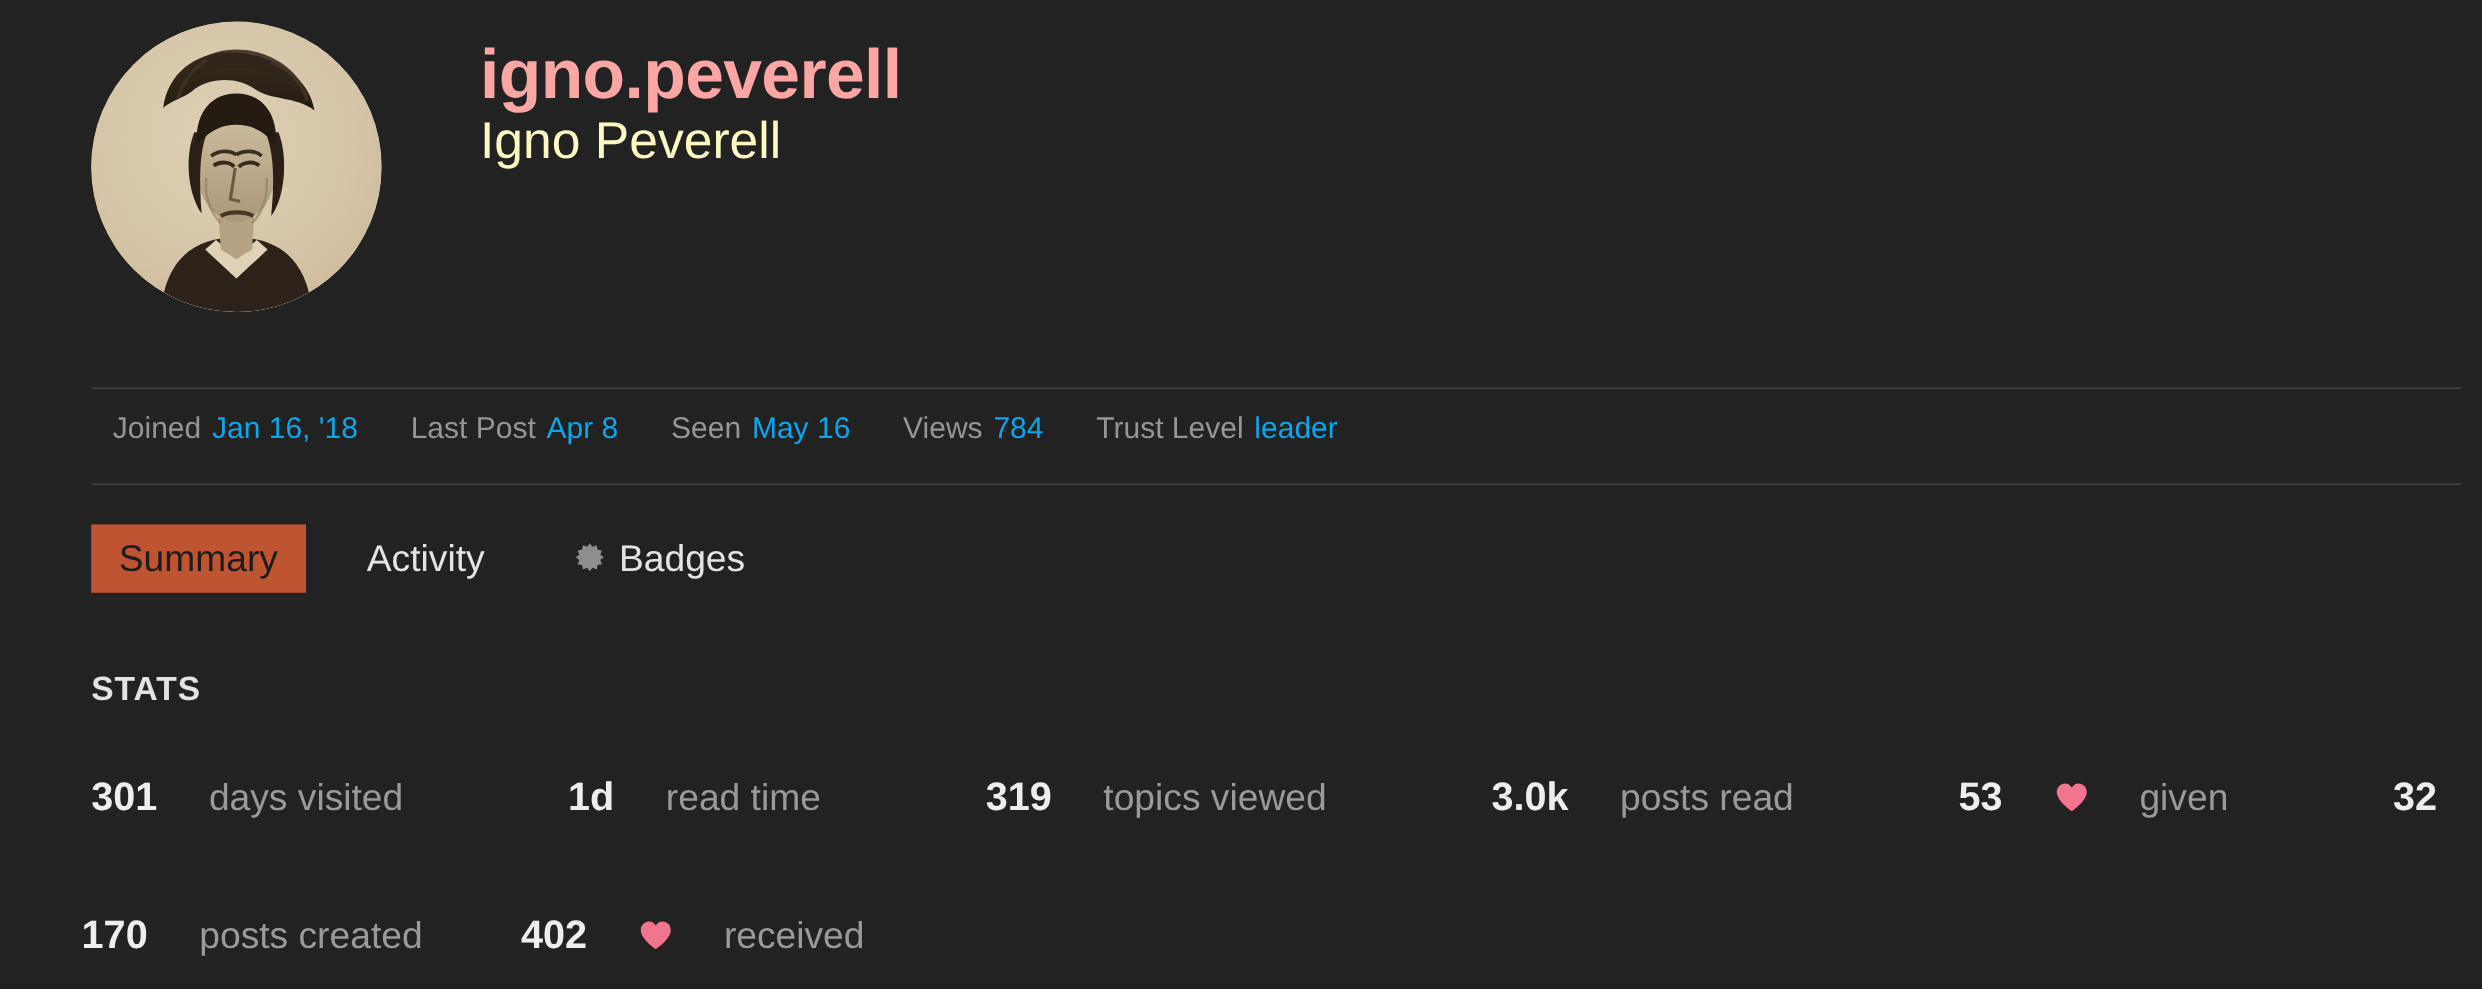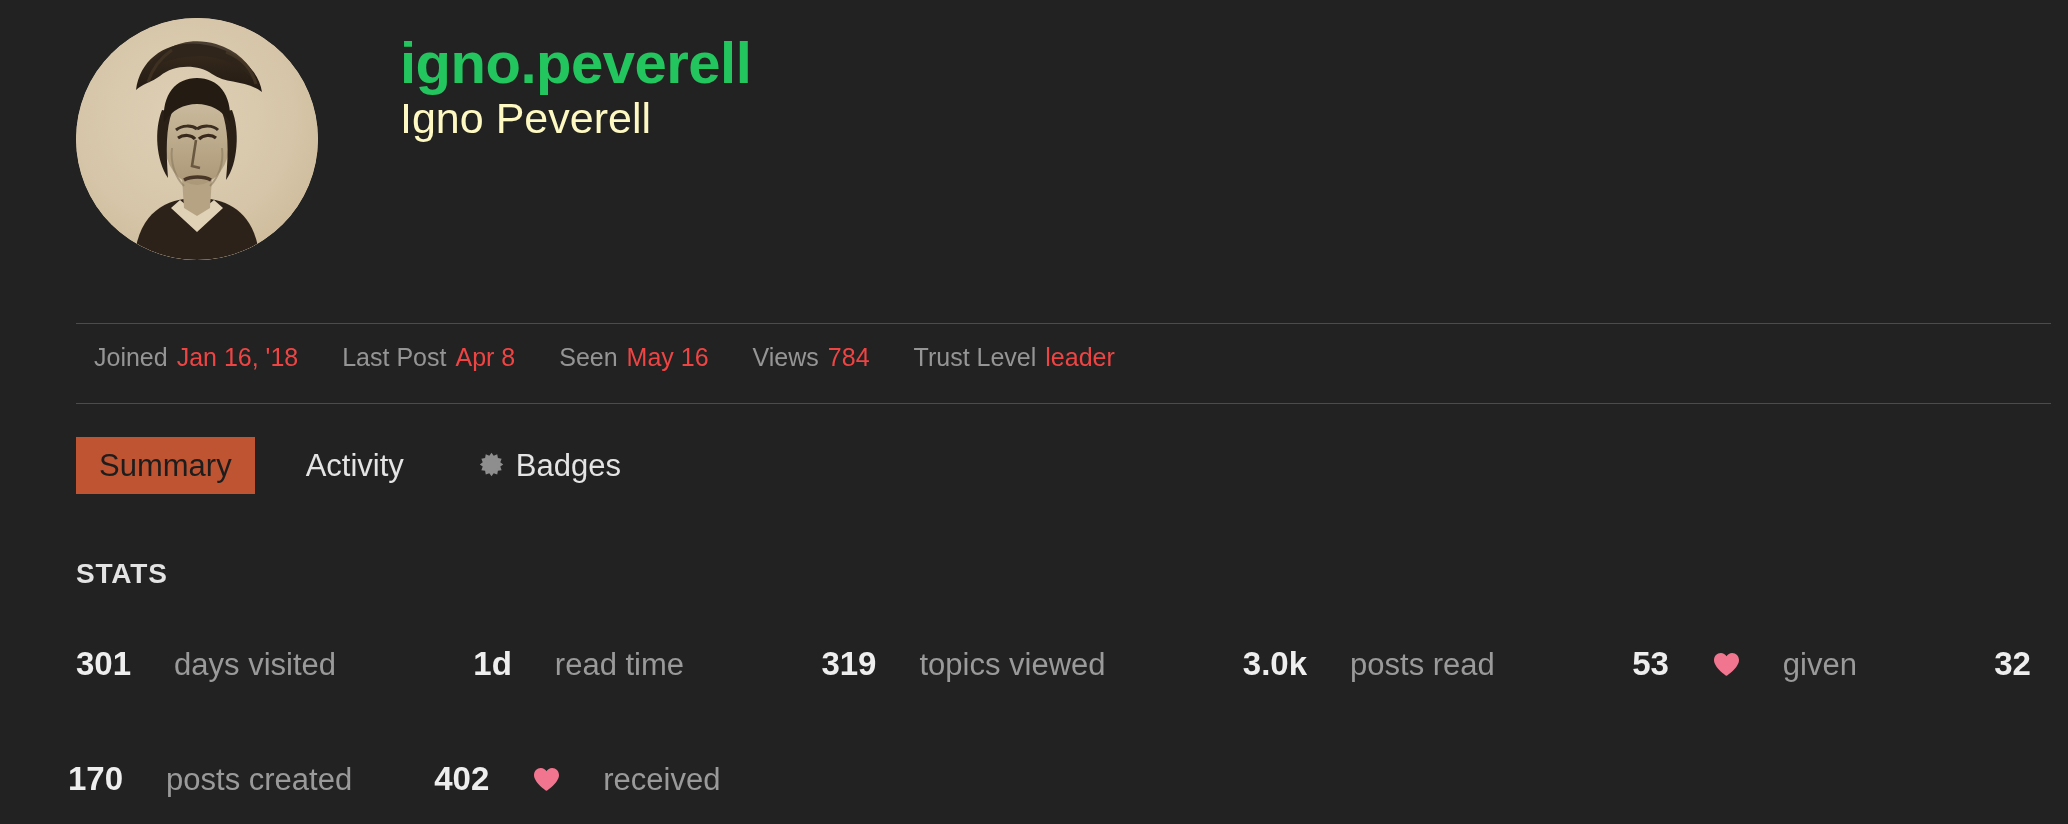--- a/index.html
+++ b/index.html
@@ -45,21 +45,21 @@
   .avatar svg { display: block; width: 100%; height: 100%; }
 
   .identity {
     margin-left: 82px;
     padding-top: 14px;
   }
   .username {
     font-size: 58px;
     font-weight: bold;
     line-height: 1.06;
-    color: #22c55e;
+    color: #fca5a5;
     letter-spacing: -0.5px;
     margin: 0;
   }
   .fullname {
     font-size: 43px;
     font-weight: normal;
     color: #fef9c3;
     margin: 2px 0 0 0;
     line-height: 1.1;
   }
@@ -89,21 +89,21 @@
     align-items: center;
     margin-right: 44px;
     font-size: 25px;
   }
   .meta-item:last-child { margin-right: 0; }
   .meta-label {
     color: #959595;
     font-weight: normal;
   }
   .meta-value {
-    color: #ef4444;
+    color: #0ea5e9;
     font-weight: normal;
     margin-left: 9px;
   }
 
   
   .tabs {
     position: absolute;
     left: 76px;
     top: 437px;
     display: flex;

